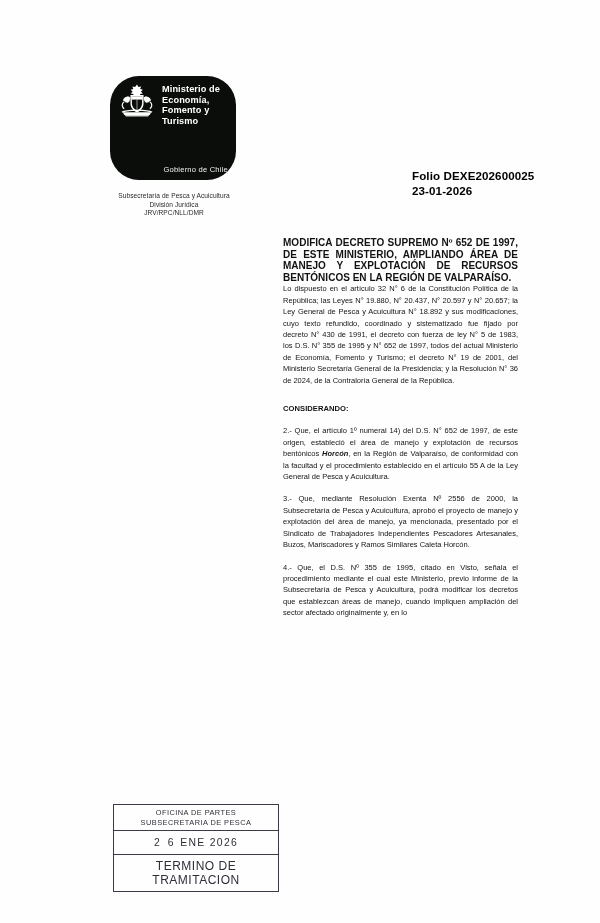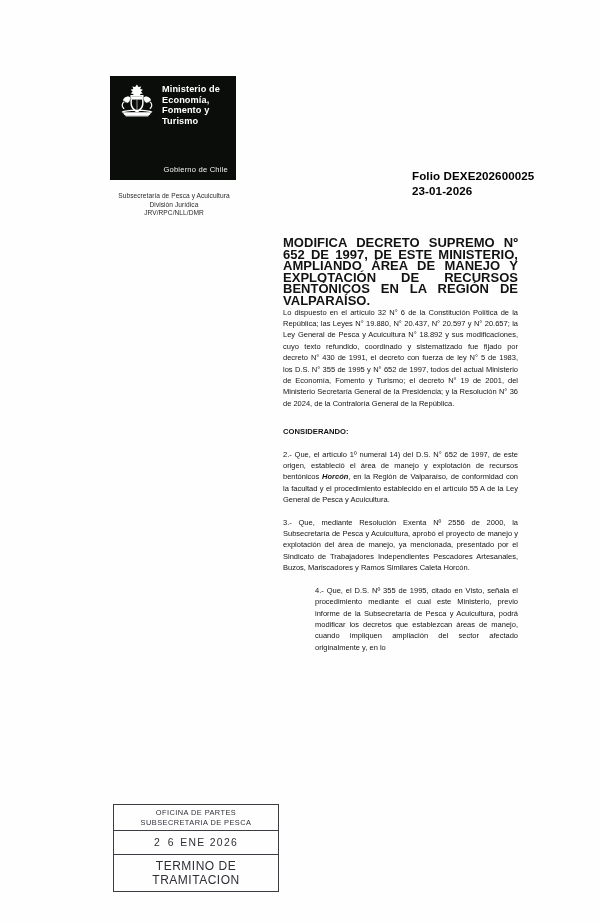--- a/index.html
+++ b/index.html
@@ -25,20 +25,21 @@
   
   .logo-block {
     position: absolute;
     left: 110px;
     top: 76px;
     width: 126px;
     height: 104px;
     background: #0a0d09;
     color: #ffffff;
     box-sizing: border-box;
+    border-radius: 29px;
   }
   .logo-inner {
     position: absolute;
     left: 8px;
     top: 7px;
     display: flex;
     align-items: flex-start;
     gap: 6px;
   }
   .coat {
@@ -98,21 +99,21 @@
     left: 283px;
     top: 237px;
     width: 235px;
     font-size: 7.5px;
     line-height: 11.4px;
     color: #121212;
   }
 
   .title {
     font-weight: bold;
-    font-size: 13px;
+    font-size: 10px;
     line-height: 11.6px;
     text-align: justify;
     text-align-last: left;
     letter-spacing: 0.02px;
     margin: 0 0 0 0;
   }
 
   .section-label {
     font-weight: bold;
     font-size: 7.6px;
@@ -121,21 +122,21 @@
   }
 
   p.body {
     margin: 0 0 11px 0;
     text-align: justify;
     text-align-last: left;
     font-size: 7.5px;
     line-height: 11.4px;
     color: #141414;
   }
-  p.body:last-child { margin-bottom: 0; margin-left: 32px; }
+  p.body:last-child { margin-bottom: 0; }
   .bi { font-weight: bold; font-style: italic; }
 
   
   .stamp {
     position: absolute;
     left: 113px;
     top: 804px;
     width: 166px;
     border: 1.4px solid #3b3b46;
     background: transparent;

